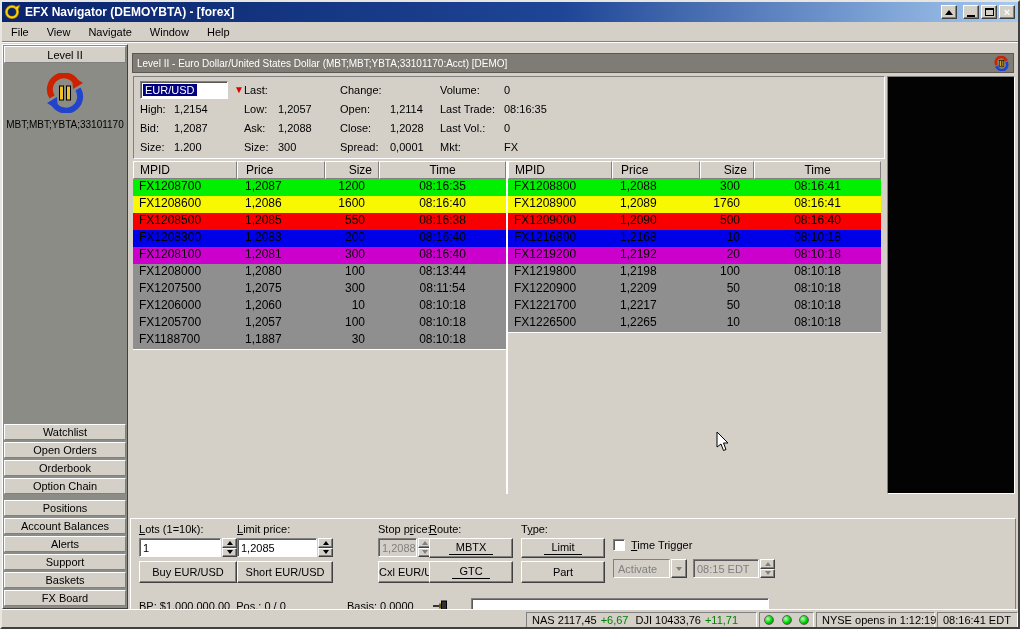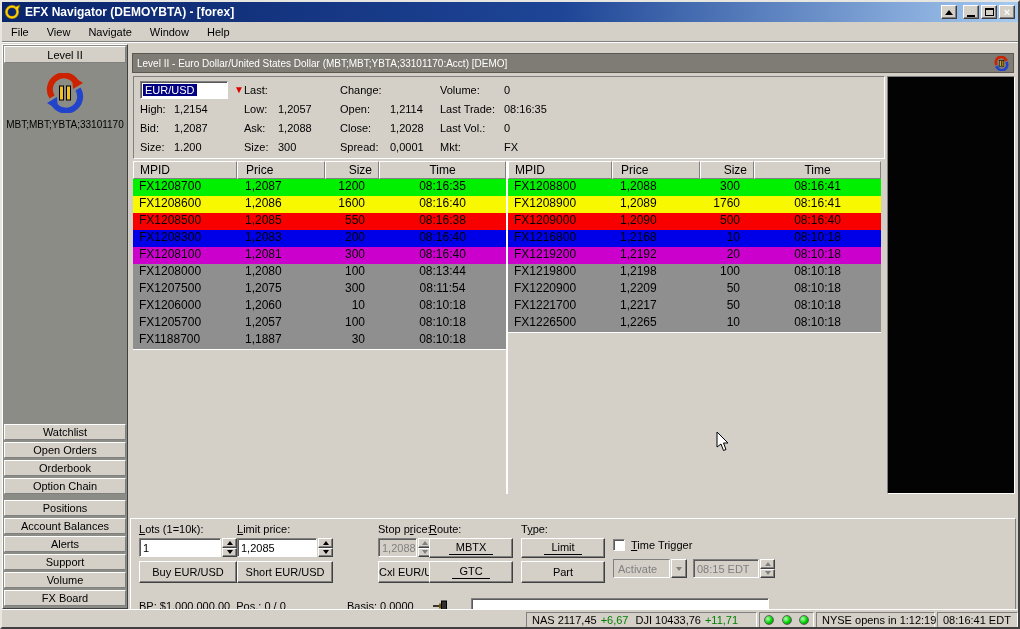--- a/index.html
+++ b/index.html
@@ -173,21 +173,21 @@
   <div id="sidebar-account">MBT;MBT;YBTA;33101170</div>
   <div id="sidebar-nav">
       <div class="nav-btn raisedflat">Watchlist</div>
       <div class="nav-btn raisedflat">Open Orders</div>
       <div class="nav-btn raisedflat">Orderbook</div>
       <div class="nav-btn raisedflat">Option Chain</div>
       <div class="nav-btn raisedflat gap">Positions</div>
       <div class="nav-btn raisedflat">Account Balances</div>
       <div class="nav-btn raisedflat">Alerts</div>
       <div class="nav-btn raisedflat">Support</div>
-      <div class="nav-btn raisedflat">Volume</div>
+      <div class="nav-btn raisedflat">Baskets</div>
       <div class="nav-btn raisedflat">FX Board</div>
     </div>
 </div>
 
 <div id="main" class="abs">
 
   <div id="inner-titlebar" class="abs">
     <span class="ititle">Level II - Euro Dollar/United States Dollar (MBT;MBT;YBTA;33101170:Acct) [DEMO]</span>
     <svg width="15" height="15" viewBox="0 0 40 40">
       <path d="M7 24 A 14 14 0 0 1 31 9" stroke="#cc2200" stroke-width="7" fill="none"></path>

